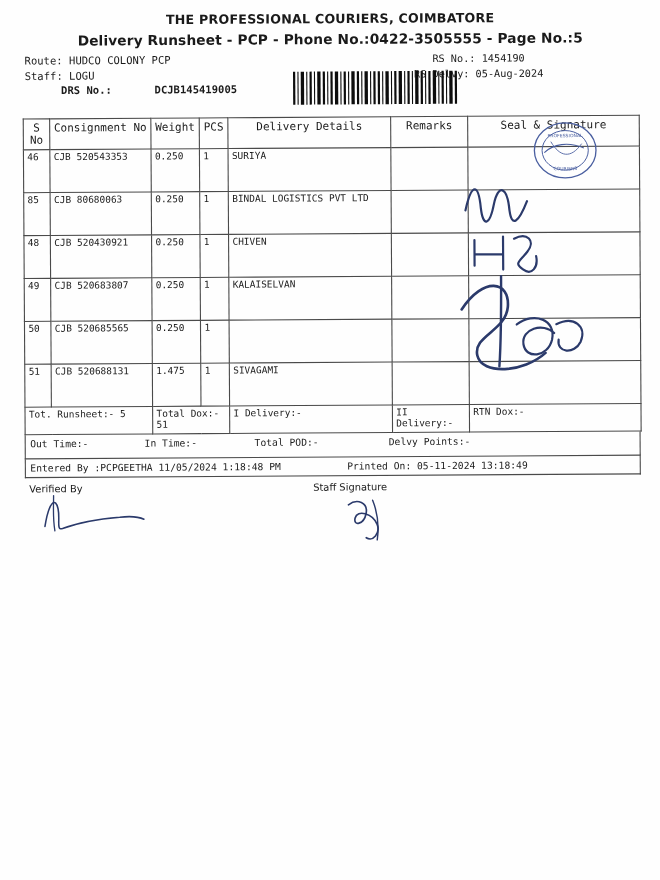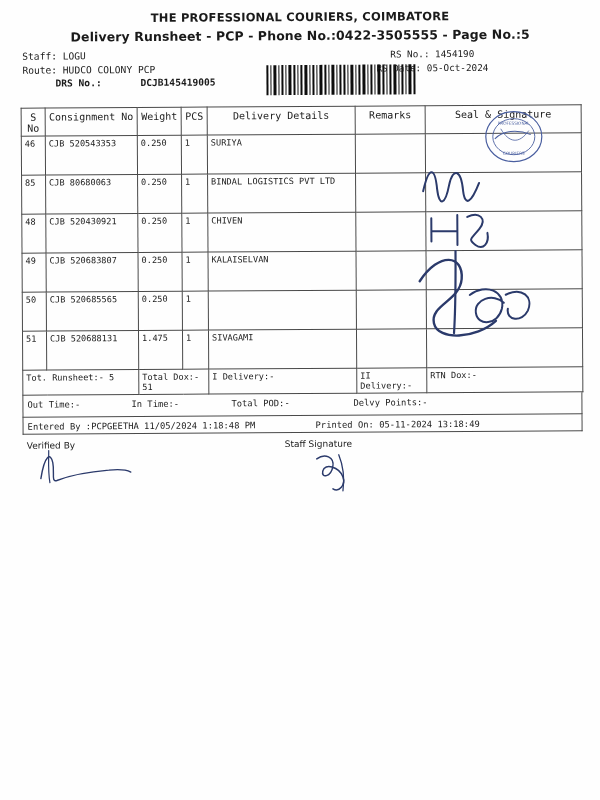--- a/index.html
+++ b/index.html
@@ -178,26 +178,26 @@
 
 <div class="page">
   <div class="sheet">
 
     <div class="title">THE PROFESSIONAL COURIERS, COIMBATORE</div>
     <div class="subtitle">Delivery Runsheet - PCP - Phone No.:0422-3505555 - Page No.:5</div>
 
     <div class="meta-wrap">
       <div class="meta-left">
         <div>
+          <span>Route:</span>
+          <span>HUDCO COLONY PCP</span>
+        </div>
+        <div>
           <span>Staff:</span>
           <span>LOGU</span>
-        </div>
-        <div>
-          <span>Route:</span>
-          <span>HUDCO COLONY PCP</span>
         </div>
         <div>
           <span class="lbl-bold">DRS No.:</span>
           <span class="lbl-bold">DCJB145419005</span>
         </div>
       </div>
 
       <div class="barcode">
         <div class="bar" style="left:0px;width:2px"></div>
         <div class="bar" style="left:4px;width:1px"></div>
@@ -239,22 +239,22 @@
         <div class="bar" style="left:142px;width:3px"></div>
         <div class="bar" style="left:147px;width:2px"></div>
       </div>
 
       <div class="meta-right">
         <div>
           <span>RS No.:</span>
           <span>1454190</span>
         </div>
         <div>
-          <span>RS Date:</span>
-          <span>05-Oct-2024</span>
+          <span>RS Delvy:</span>
+          <span>05-Aug-2024</span>
         </div>
       </div>
     </div>
 
     <table class="runsheet">
       <colgroup>
         <col class="c-sno">
           <col class="c-cn">
           <col class="c-wt">
           <col class="c-pcs">

